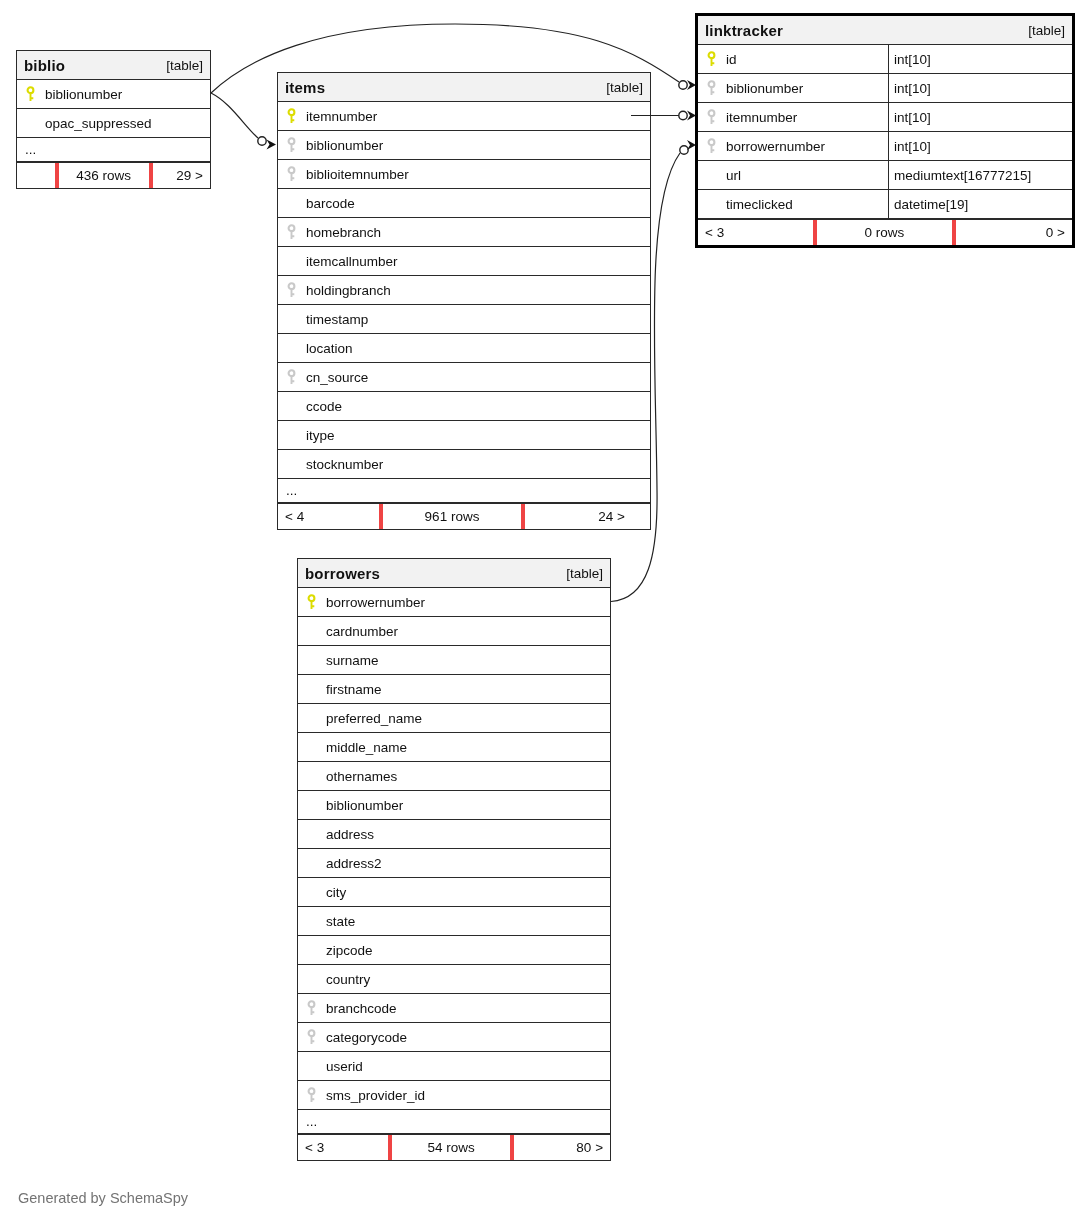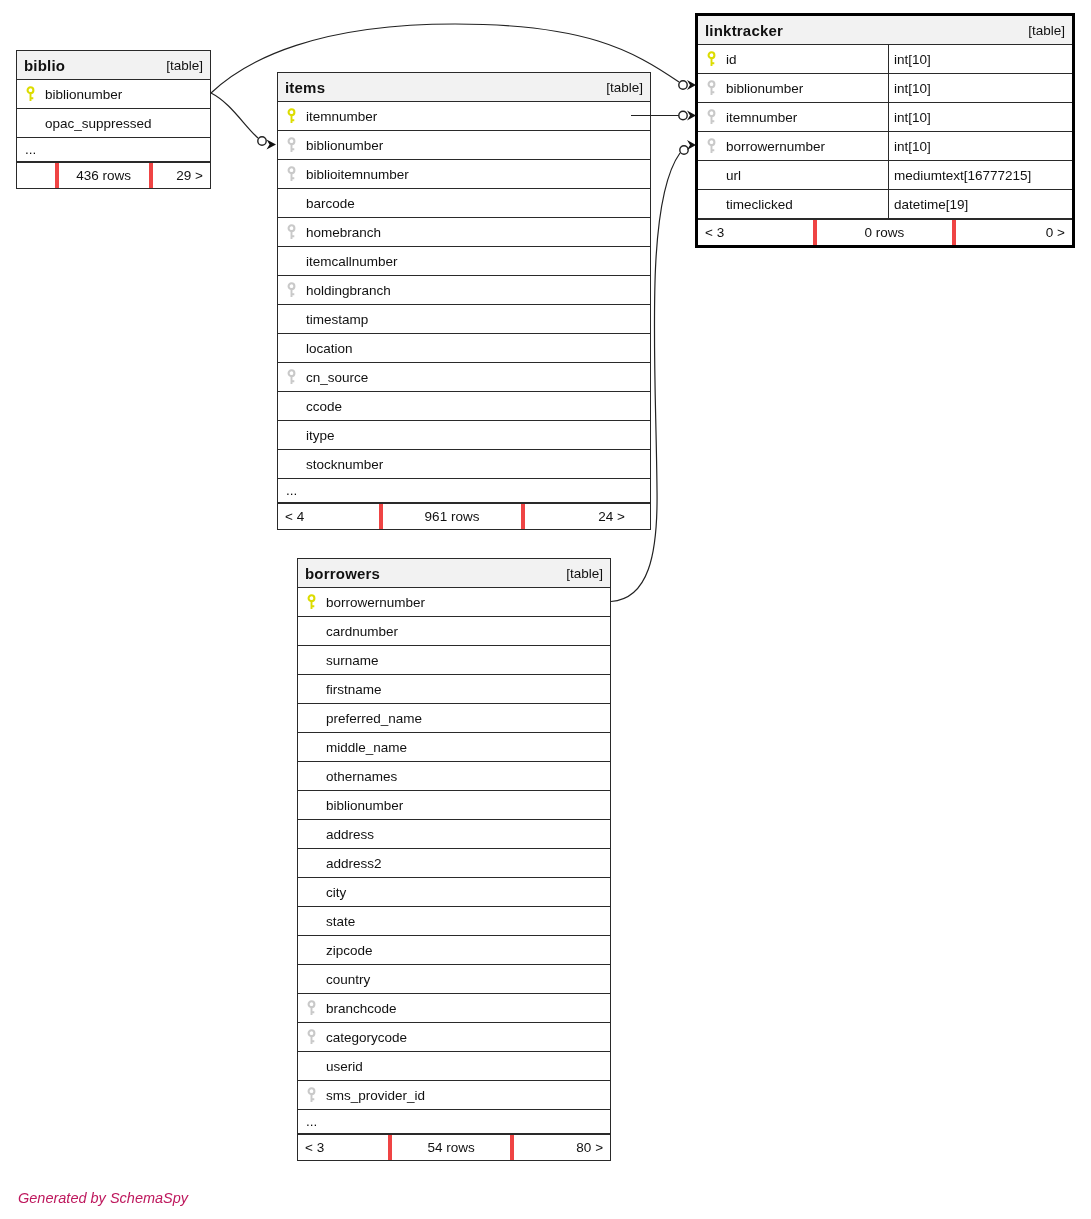--- a/index.html
+++ b/index.html
@@ -81,21 +81,21 @@
   #t-linktracker .fcell.f2 { width:139px; }
   #t-linktracker .fcell.f3 { width:120px; }
   #t-linktracker .namecell { flex:0 0 190px; }
   #t-linktracker .typecell { flex:1 1 auto; }
   #t-borrowers .fcell.f1 { width:91px; }
   #t-borrowers .fcell.f2 { width:122px; }
   #t-borrowers .fcell.f3 { width:101px; }
 
   .gen-note {
     position:absolute; left:18px; top:1190px;
-    font-size:14.5px; color:#be185d; z-index:2;font-style:italic;
+    font-size:14.5px; color:#737373; z-index:2;
   }
 </style>
 </head>
 <body>
 
 <div class="canvas">
 
   <svg class="rel-overlay" width="1091" height="1219" viewBox="0 0 1091 1219">
 
     <path class="rel-line" d="M 211 93 C 248 58 320 24 455 24 C 585 24 632 50 679 82"></path>

